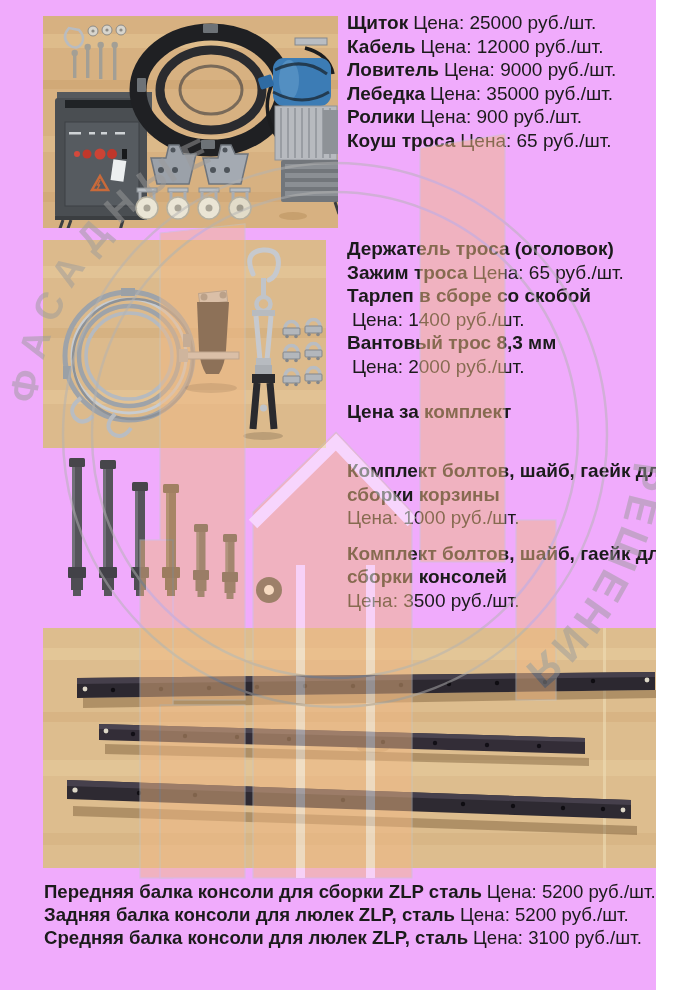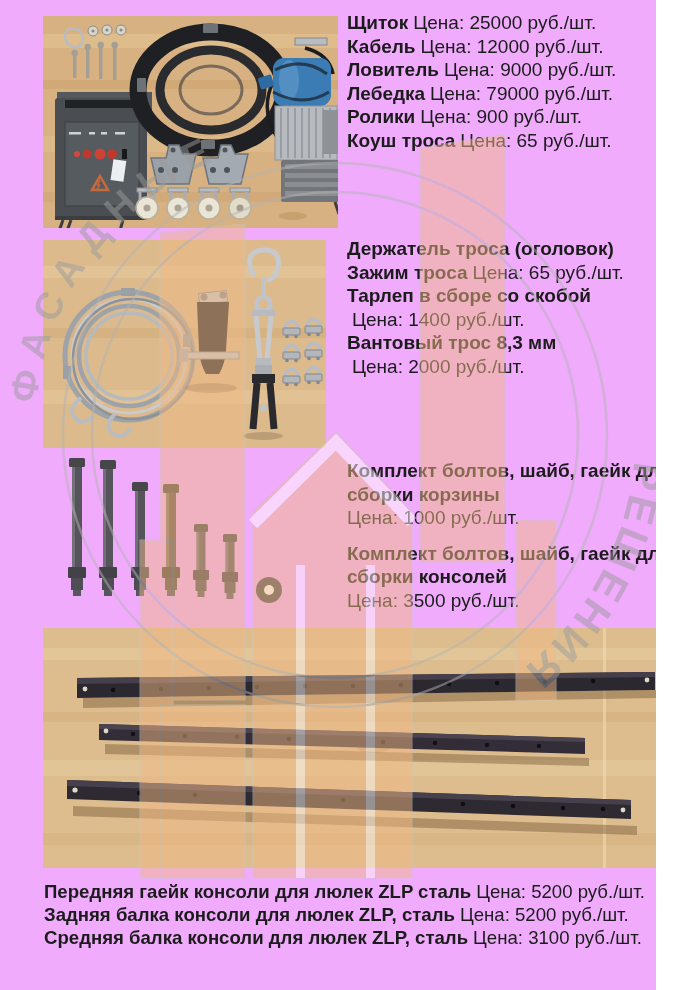--- a/index.html
+++ b/index.html
@@ -155,21 +155,21 @@
   </svg>
 
   <div class="tb" id="block1" style="left:347px;top:11px;width:345px;">
 
       <div class="pline"><span class="b">Щиток</span><span class="sep"></span><span class="r">Цена: 25000 руб./шт.</span></div>
 
       <div class="pline"><span class="b">Кабель</span><span class="sep"></span><span class="r">Цена: 12000 руб./шт.</span></div>
 
       <div class="pline"><span class="b">Ловитель</span><span class="sep"></span><span class="r">Цена: 9000 руб./шт.</span></div>
 
-      <div class="pline"><span class="b">Лебедка</span><span class="sep"></span><span class="r">Цена: 79000 руб./шт.</span></div>
+      <div class="pline"><span class="b">Лебедка</span><span class="sep"></span><span class="r">Цена: 35000 руб./шт.</span></div>
 
       <div class="pline"><span class="b">Ролики</span><span class="sep"></span><span class="r">Цена: 900 руб./шт.</span></div>
 
       <div class="pline"><span class="b">Коуш троса</span><span class="sep"></span><span class="r">Цена: 65 руб./шт.</span></div>
     </div>
 
   <svg class="photo" style="left:43px;top:240px;" width="283" height="208" viewBox="0 0 283 208">
     <rect width="283" height="208" fill="#dcba8c"></rect>
     <rect y="26" width="283" height="12" fill="#e8cb9e" opacity=".5"></rect>
     <rect y="88" width="283" height="10" fill="#cba271" opacity=".35"></rect>
@@ -261,20 +261,21 @@
         <div class="pline"><span class="b">Зажим троса</span><span class="sep"></span><span class="r">Цена: 65 руб./шт.</span></div>
 
         <div class="pline"><span class="b">Тарлеп в сборе со скобой</span><span class="sep"></span><span class="r"></span></div>
 
         <div class="pline"><span class="sep"></span><span class="r">Цена: 1400 руб./шт.</span></div>
 
         <div class="pline"><span class="b">Вантовый трос 8,3 мм</span><span class="sep"></span><span class="r"></span></div>
 
         <div class="pline"><span class="sep"></span><span class="r">Цена: 2000 руб./шт.</span></div>
       </div>
+    <div class="note">Цена за комплект</div>
   </div>
 
   <svg class="photo" style="left:45px;top:450px;" width="290" height="180" viewBox="0 0 290 180">
     <g transform="translate(32,8)">
       <rect x="-8" y="0" width="16" height="9" rx="1.5" fill="#47464b"></rect>
         <rect x="-5" y="9" width="10" height="100" fill="#55545a"></rect>
         <rect x="-5" y="9" width="3" height="100" fill="#7e7c84" opacity=".7"></rect>
         <rect x="-9" y="109" width="18" height="11" rx="1" fill="#434248"></rect>
         <rect x="-6" y="120" width="12" height="12" fill="#4e4d53"></rect>
         <rect x="-4" y="132" width="8" height="6" fill="#57565c"></rect>
@@ -398,21 +399,21 @@
           <circle cx="520" cy="180" r="2.2"></circle>
           <circle cx="560" cy="181" r="2.2"></circle>
       </g>
       <circle cx="32" cy="162" r="2.6" fill="#ded8c8"></circle>
         <circle cx="580" cy="182" r="2.4" fill="#ded8c8"></circle>
     </g>
   </svg>
 
   <div class="tb" id="block4" style="left:44px;top:880px;width:645px;">
 
-      <div class="pline"><span class="b">Передняя гаейк консоли для  люлек ZLP сталь</span><span class="sep"></span><span class="r">Цена: 5200 руб./шт.</span></div>
+      <div class="pline"><span class="b">Передняя балка консоли для  сборки ZLP сталь</span><span class="sep"></span><span class="r">Цена: 5200 руб./шт.</span></div>
 
       <div class="pline"><span class="b">Задняя балка консоли для люлек ZLP, сталь</span><span class="sep"></span><span class="r">Цена: 5200 руб./шт.</span></div>
 
       <div class="pline"><span class="b">Средняя балка консоли для люлек ZLP, сталь</span><span class="sep"></span><span class="r">Цена: 3100 руб./шт.</span></div>
     </div>
 
   <svg class="watermark" width="692" height="990" viewBox="0 0 692 990">
     <g opacity="0.5">
 
       <g stroke="#c6c6c6" stroke-width="1.2">

